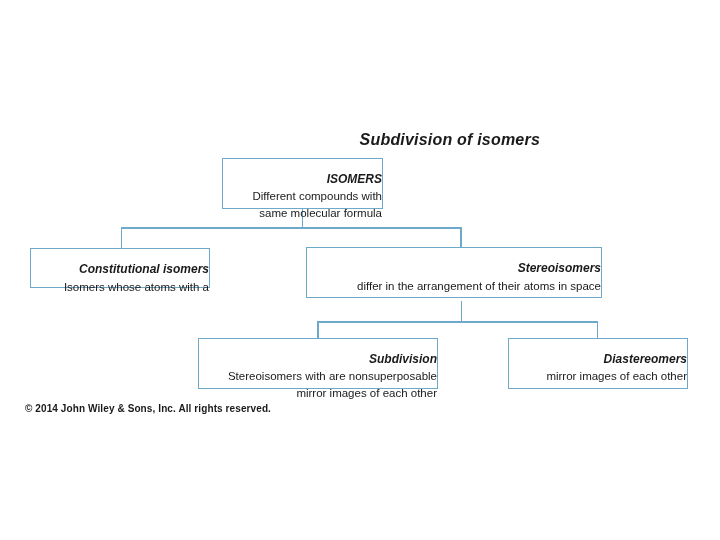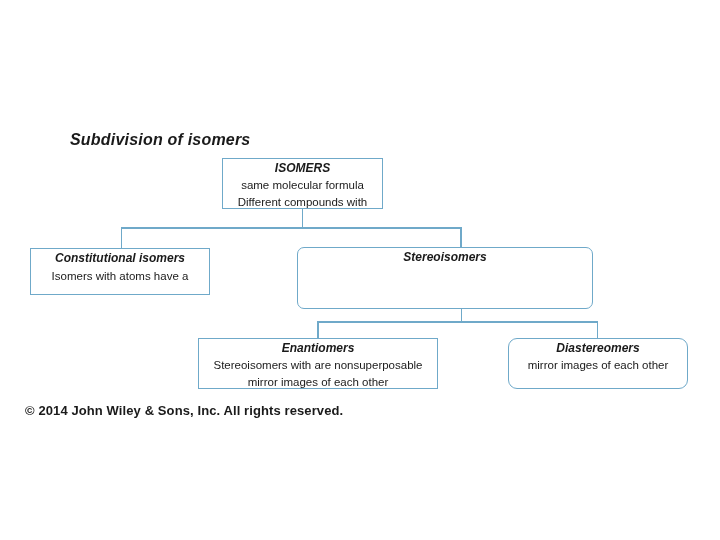--- a/index.html
+++ b/index.html
@@ -19,61 +19,61 @@
     background: var(--bg-color);
     font-family: "Liberation Sans", sans-serif;
     color: var(--text-color);
     overflow: hidden;
   }
   .diagram-title {
     position: absolute;
     left: 70px;
     top: 131px;
     width: 470px;
-    text-align: left;
+    text-align: right;
     font-size: 16px;
     font-weight: bold;
     font-style: italic;
     letter-spacing: 0.2px;
     white-space: nowrap;
   }
   .node {
     position: absolute;
     box-sizing: border-box;
     border: 1.5px solid var(--line-color);
     background: var(--bg-color);
-    text-align: center;
-    padding-top: 1px;
+    text-align: right;
+    padding-top: 12px;
     line-height: 17px;
     white-space: nowrap;
   }
   .node .heading {
     font-size: 12px;
     font-weight: bold;
     font-style: italic;
   }
   .node .line {
     font-size: 11.5px;
   }
   #node-isomers        { left: 222px; top: 158px; width: 161px; height: 51px; }
-  #node-constitutional { left: 30px;  top: 248px; width: 180px; height: 47px; line-height: 17.5px; }
-  #node-stereoisomers  { left: 297px; top: 247px; width: 296px; height: 62px; line-height: 17.5px; border-radius: 7px; }
+  #node-constitutional { left: 30px;  top: 248px; width: 180px; height: 40px; line-height: 17.5px; }
+  #node-stereoisomers  { left: 306px; top: 247px; width: 296px; height: 51px; line-height: 17.5px; }
   #node-enantiomers    { left: 198px; top: 338px; width: 240px; height: 51px; }
-  #node-diastereomers  { left: 508px; top: 338px; width: 180px; height: 51px; border-radius: 9px; }
+  #node-diastereomers  { left: 508px; top: 338px; width: 180px; height: 51px; }
   .connector {
     position: absolute;
     background: var(--line-color);
   }
   .connector.v { width: 1.5px; }
   .connector.h { height: 1.5px; }
   .copyright {
     position: absolute;
     left: 25px;
     top: 403px;
-    font-size: 13px;
+    font-size: 10px;
     font-weight: bold;
     letter-spacing: 0.1px;
     white-space: nowrap;
   }
 </style>
 </head>
 <body>
 
 <div class="slide">
 
@@ -84,35 +84,36 @@
   <div class="connector v" style="left:120.5px; top:227px; height:22px;"></div>
   <div class="connector v" style="left:460px; top:227px; height:21px;"></div>
 
   <div class="connector v" style="left:460.5px; top:301px; height:21px;"></div>
   <div class="connector h" style="left:317px; top:321px; width:281px;"></div>
   <div class="connector v" style="left:317px; top:321px; height:18px;"></div>
   <div class="connector v" style="left:596.5px; top:321px; height:18px;"></div>
 
   <div class="node" id="node-isomers">
     <div class="heading">ISOMERS</div>
+    <div class="line">Different compounds with</div>
     <div class="line">same molecular formula</div>
-    <div class="line">Different compounds with</div>
   </div>
 
   <div class="node" id="node-constitutional">
     <div class="heading">Constitutional isomers</div>
-    <div class="line">Isomers with atoms have a</div>
+    <div class="line">Isomers whose atoms with a</div>
   </div>
 
   <div class="node" id="node-stereoisomers">
     <div class="heading">Stereoisomers</div>
+    <div class="line">differ in the arrangement of their atoms in space</div>
   </div>
 
   <div class="node" id="node-enantiomers">
-    <div class="heading">Enantiomers</div>
+    <div class="heading">Subdivision</div>
     <div class="line">Stereoisomers with are nonsuperposable</div>
     <div class="line">mirror images of each other</div>
   </div>
 
   <div class="node" id="node-diastereomers">
     <div class="heading">Diastereomers</div>
     <div class="line">mirror images of each other</div>
   </div>
 
   <div class="copyright">© 2014 John Wiley &amp; Sons, Inc. All rights reserved.</div>

